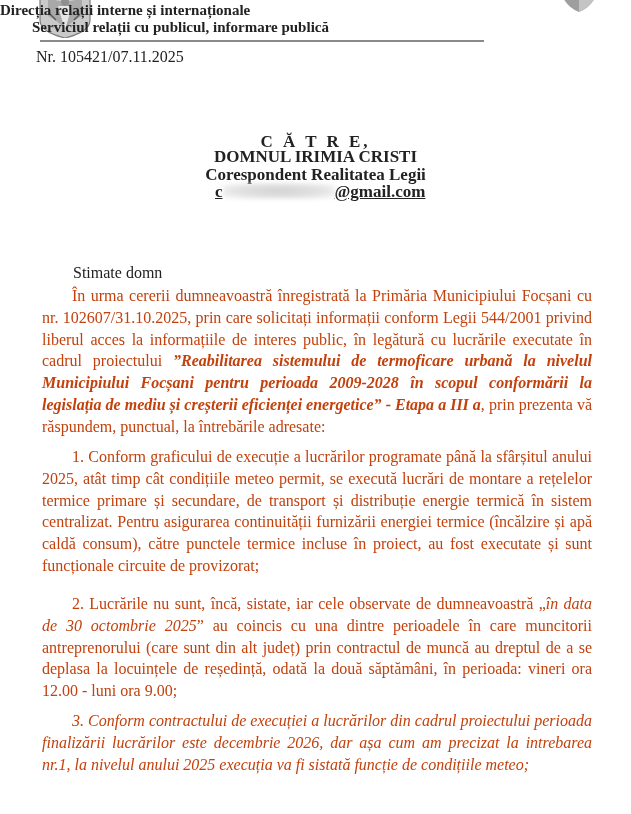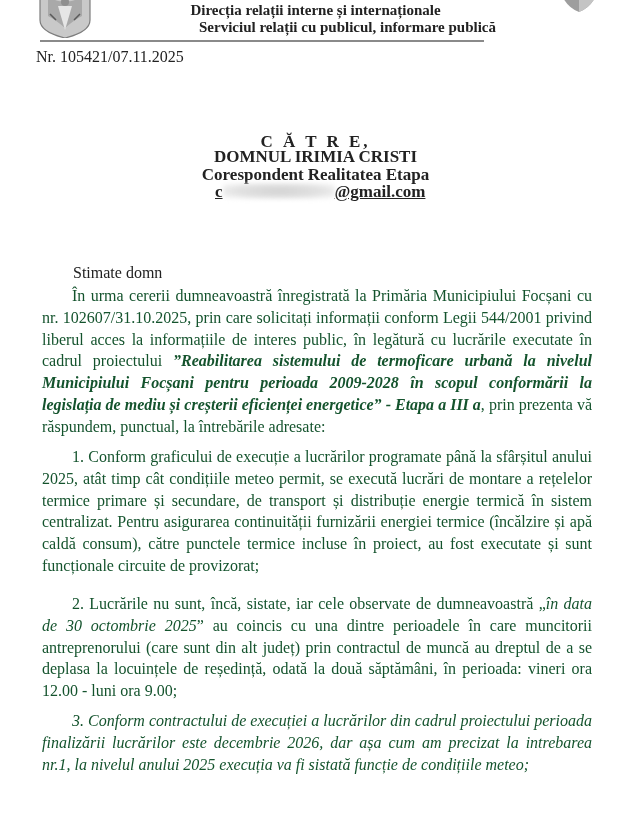--- a/index.html
+++ b/index.html
@@ -26,21 +26,21 @@
       position: absolute;
       left: 560px;
       top: -14px;
       width: 38px;
       height: 26px;
     }
     .header-line {
       position: absolute;
       font-weight: bold;
       font-size: 15px;
-      text-align: center;
+      text-align: left;
       width: 631px;
       left: 0;
       white-space: nowrap;
       color: #222;
     }
     .header-line.l1 { top: 2px; }
     .header-line.l2 { top: 19px; padding-left: 32px; }
     .rule {
       position: absolute;
       left: 40px;
@@ -105,21 +105,21 @@
       color: #222;
       margin-top: 16px;
     }
     .body-text {
       position: absolute;
       left: 42px;
       width: 550px;
       font-size: 16px;
       line-height: 21.8px;
       text-align: justify;
-      color: #14532d;
+      color: #c2410c;
     }
     .body-text.p0 { top: 285px; }
     .body-text.p1 { top: 446px; }
     .body-text.p2 { top: 593px; }
     .body-text.p3 { top: 710px; font-style: italic; }
     .indent { display: inline-block; width: 30px; }
     .bi { font-weight: bold; font-style: italic; }
     .it { font-style: italic; }
   </style>
 </head>
@@ -139,21 +139,21 @@
 </svg>
 
 <div class="header-line l1">Direcția relații interne și internaționale</div>
 <div class="header-line l2">Serviciul relații cu publicul, informare publică</div>
 <div class="rule"></div>
 
 <div class="ref-no">Nr. 105421/07.11.2025</div>
 
 <div class="addressee catre">C Ă T R E,</div>
 <div class="addressee name">DOMNUL IRIMIA CRISTI</div>
-<div class="addressee corr">Corespondent Realitatea Etapa</div>
+<div class="addressee corr">Corespondent Realitatea Legii</div>
 <div class="email"><span>c</span><span class="blur"></span><span>@gmail.com</span></div>
 
 <div class="greeting">Stimate domn</div>
 
 <div class="body-text p0"><span class="indent"></span><span>În urma cererii dumneavoastră înregistrată la Primăria Municipiului Focșani cu nr. 102607/31.10.2025, prin care solicitați informații conform Legii 544/2001 privind liberul acces la informațiile de interes public, în legătură cu lucrările executate în cadrul proiectului </span><span class="bi">”Reabilitarea sistemului de termoficare urbană la nivelul Municipiului Focșani pentru perioada 2009-2028 în scopul conformării la legislația de mediu și creșterii eficienței energetice” - Etapa a III a</span><span>, prin prezenta vă răspundem, punctual, la întrebările adresate:</span></div>
 
 <div class="body-text p1"><span class="indent"></span><span>1. Conform graficului de execuție a lucrărilor programate până la sfârșitul anului 2025, atât timp cât condițiile meteo permit, se execută lucrări de montare a rețelelor termice primare și secundare, de transport și distribuție energie termică în sistem centralizat. Pentru asigurarea continuității furnizării energiei termice (încălzire și apă caldă consum), către punctele termice incluse în proiect, au fost executate și sunt funcționale circuite de provizorat;</span></div>
 
 <div class="body-text p2"><span class="indent"></span><span>2. Lucrările nu sunt, încă, sistate, iar cele observate de dumneavoastră „</span><span class="it">în data de 30 octombrie 2025</span><span>” au coincis cu una dintre perioadele în care muncitorii antreprenorului (care sunt din alt județ) prin contractul de muncă au dreptul de a se deplasa la locuințele de reședință, odată la două săptămâni, în perioada: vineri ora 12.00 - luni ora 9.00;</span></div>
 

